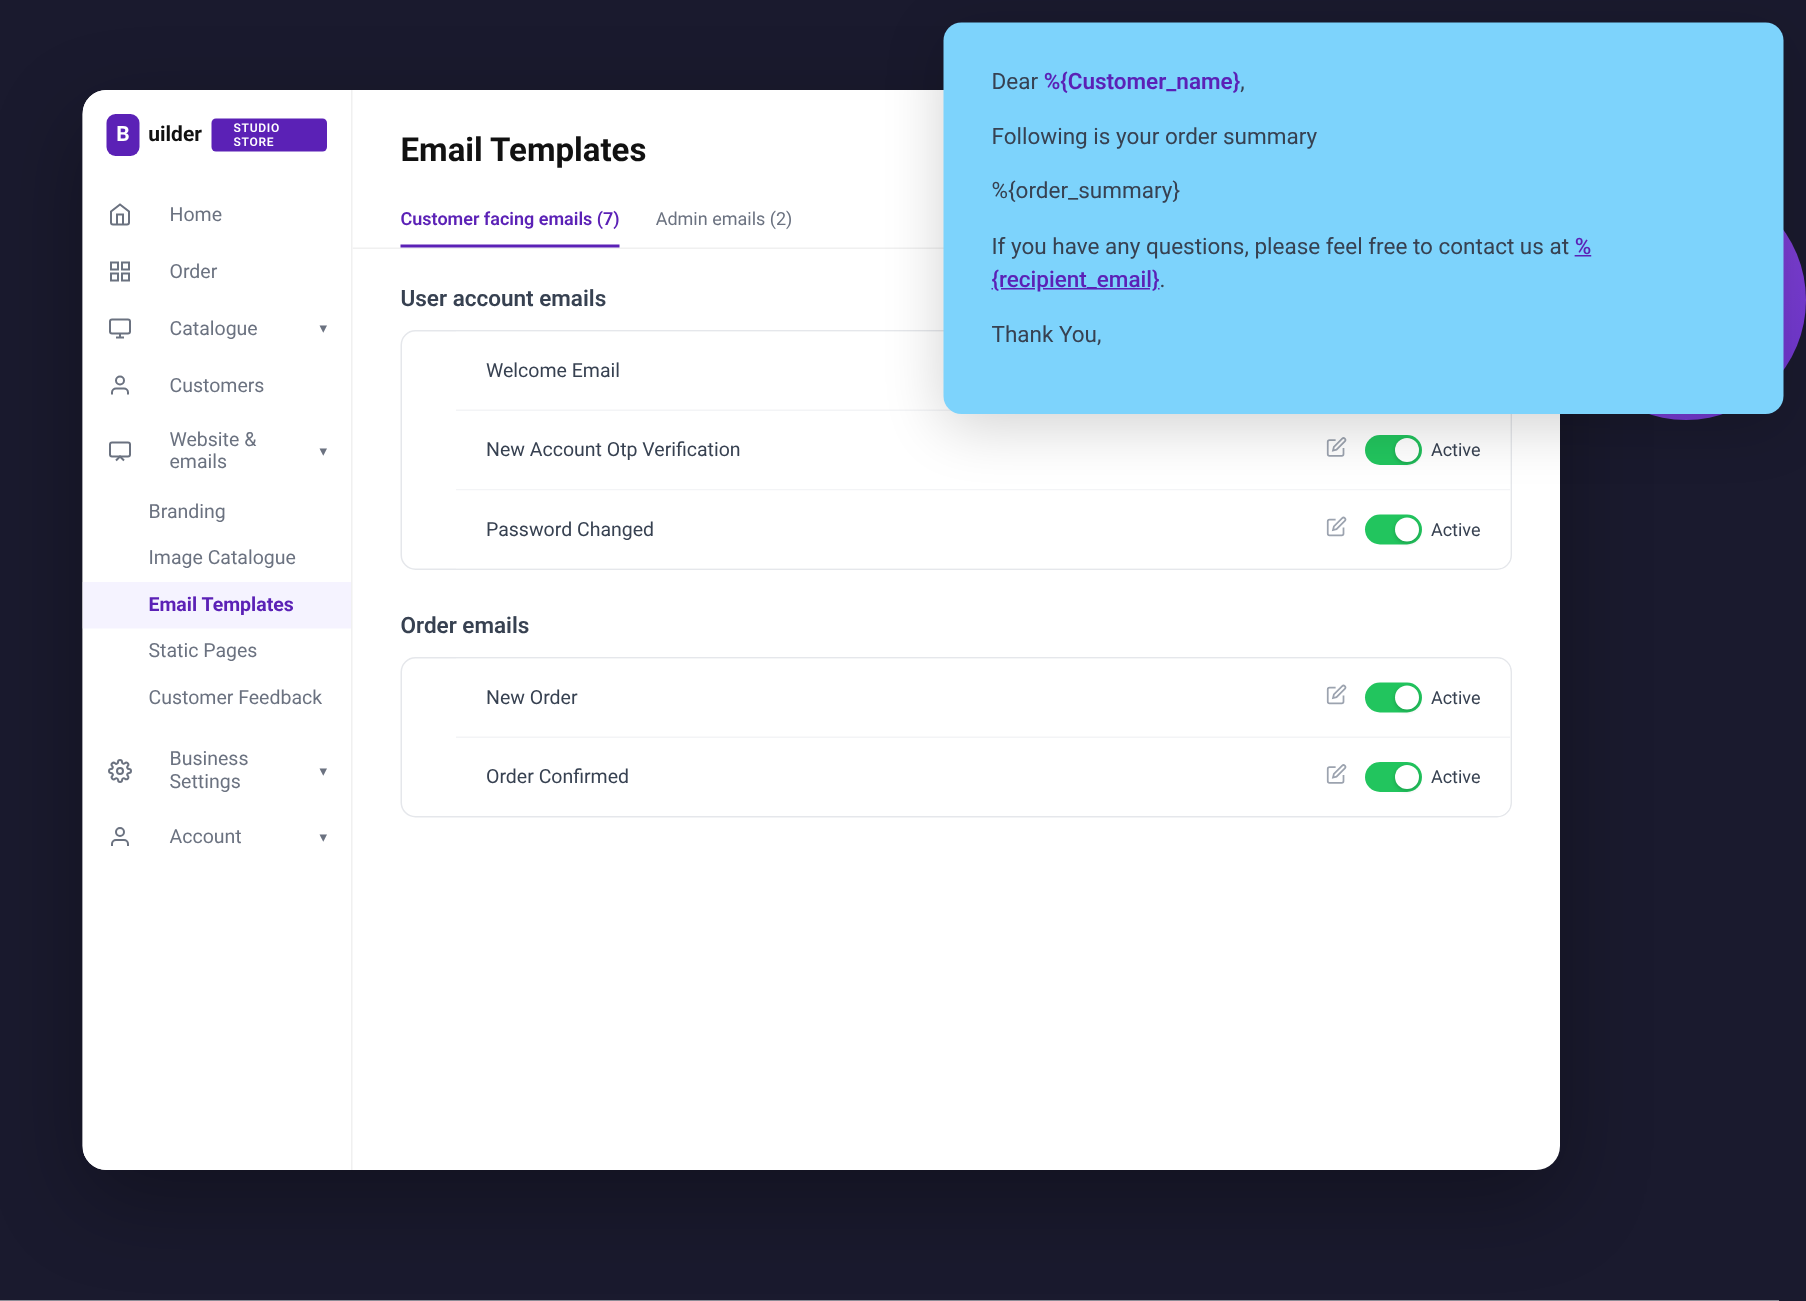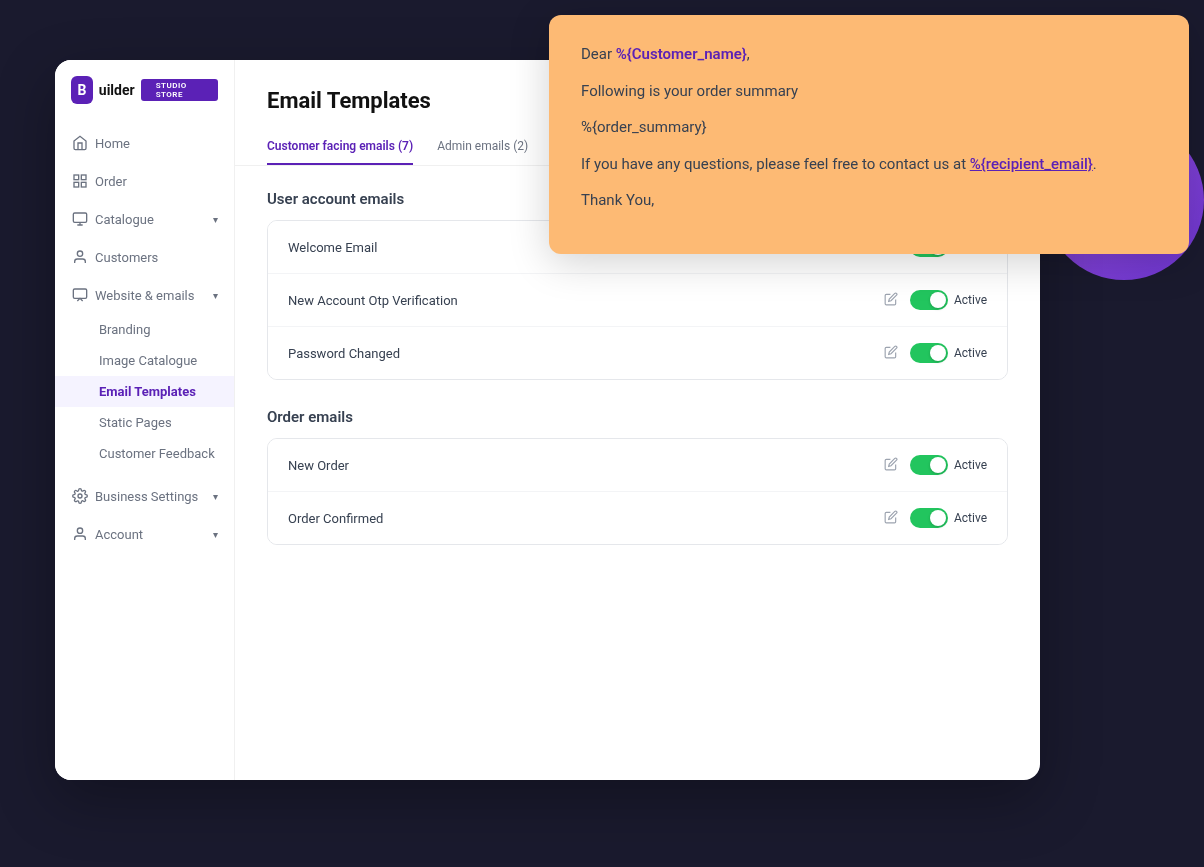--- a/index.html
+++ b/index.html
@@ -82,21 +82,21 @@
     .sidebar-nav {
       flex: 1;
       display: flex;
       flex-direction: column;
     }
 
     .nav-item {
       display: flex;
       align-items: center;
       padding: 10px 16px;
-      gap: 6px;
+      gap: 24px;
       cursor: pointer;
       color: #6b7280;
       font-size: 13px;
       font-weight: 400;
       position: relative;
       transition: background 0.15s;
     }
 
     .nav-item .nav-icon {
       width: 18px;
@@ -180,20 +180,21 @@
       font-weight: 600;
       color: #374151;
       margin-bottom: 12px;
     }
 
     .email-list {
       border: 1px solid #e5e7eb;
       border-radius: 10px;
       overflow: hidden;
       margin-bottom: 28px;
+      padding-left: 36px;
     }
 
     .email-row {
       display: flex;
       align-items: center;
       padding: 16px 20px;
       border-bottom: 1px solid #f3f4f6;
       background: #fff;
     }
 
@@ -252,22 +253,22 @@
     .toggle-label {
       font-size: 12px;
       color: #374151;
     }
 
     
     .preview-card {
       position: absolute;
       right: 15px;
       top: 15px;
-      width: 640px;
-      background: #fdba74;
+      width: 560px;
+      background: #7dd3fc;
       border-radius: 12px;
       box-shadow: 0 8px 40px rgba(0,0,0,0.18);
       padding: 28px 32px;
       z-index: 10;
     }
 
     .preview-line {
       font-size: 15px;
       color: #374151;
       margin-bottom: 14px;

